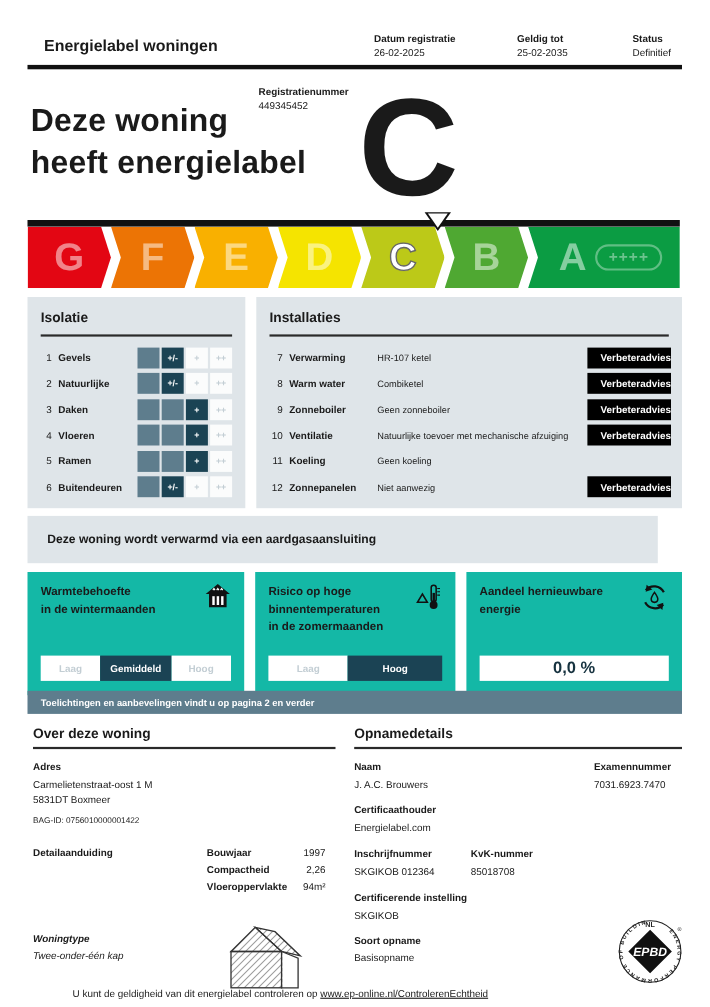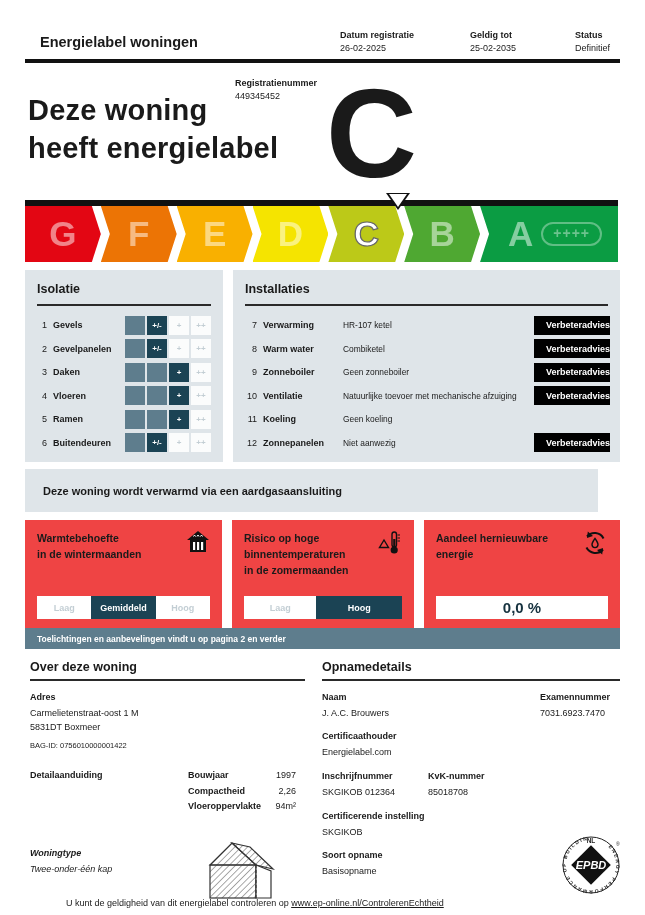--- a/index.html
+++ b/index.html
@@ -59,21 +59,21 @@
   .inst-row .val { flex:1; font-size:8.4px; white-space:nowrap; }
   .btn { background:#000000; color:#fff; font-size:9px; font-weight:bold; text-align:right;
     width:76px; padding:4.5px 0; flex:none; cursor:pointer; }
   .btn-space { width:93px; flex:none; }
 
   
   .banner { background:#dfe5e9; display:flex; align-items:center; padding-left:18px;
     font-size:11px; font-weight:bold; }
 
   
-  .card { background:#ef4444; position:absolute; height:112px; }
+  .card { background:#14b8a6; position:absolute; height:112px; }
   .card-title { position:absolute; left:12px; top:11px; font-size:10.5px; font-weight:bold; line-height:1.5; }
   .card-icon { position:absolute; right:12px; top:10px; }
   .segctl { position:absolute; left:12px; right:12px; bottom:13px; height:23px; display:flex; }
   .segopt { display:flex; align-items:center; justify-content:center; font-size:9px; font-weight:bold;
     background:#fff; color:#c3ced4; flex:1; }
   .segopt.sel { background:#1b4354; color:#fff; flex:1.18; }
   .value-box { position:absolute; left:12px; right:12px; bottom:13px; height:23px; background:#fff;
     display:flex; align-items:center; justify-content:center; font-size:15px; font-weight:bold; color:#16323f; }
 
   
@@ -162,21 +162,21 @@
       <span class="lbl">Gevels</span>
       <span class="cells">
         <span class="cell" data-state="filled"></span>
         <span class="cell" data-state="active">+/-</span>
         <span class="cell" data-state="idle">+</span>
         <span class="cell" data-state="idle">++</span>
       </span>
     </div>
     <div class="iso-row">
       <span class="num">2</span>
-      <span class="lbl">Gevelpanelen</span>
+      <span class="lbl">Natuurlijke</span>
       <span class="cells">
         <span class="cell" data-state="filled"></span>
         <span class="cell" data-state="active">+/-</span>
         <span class="cell" data-state="idle">+</span>
         <span class="cell" data-state="idle">++</span>
       </span>
     </div>
     <div class="iso-row">
       <span class="num">3</span>
       <span class="lbl">Daken</span>

